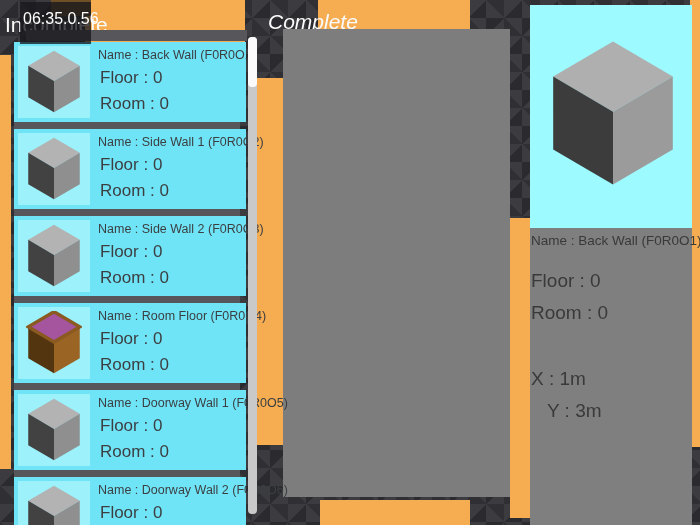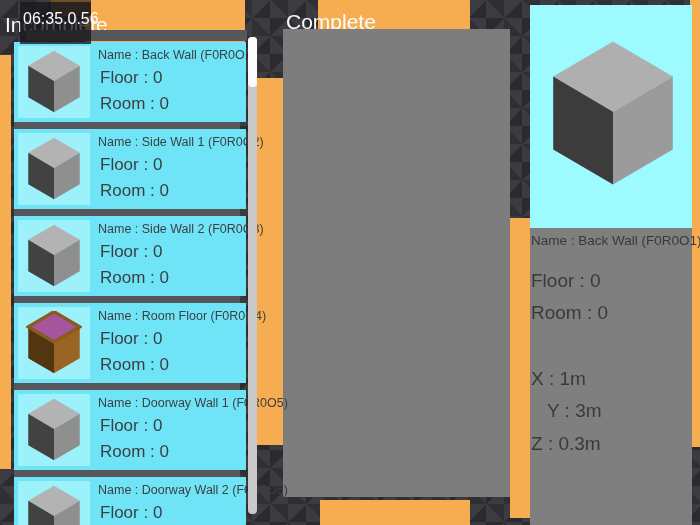--- a/index.html
+++ b/index.html
@@ -67,21 +67,21 @@
 
   <div class="orange" style="left:85px;top:0;width:160px;height:76px;"></div>
   <div class="orange" style="left:318px;top:0;width:152px;height:76px;"></div>
   <div class="orange" style="left:0;top:55px;width:11px;height:414px;"></div>
   <div class="orange" style="left:257px;top:78px;width:26px;height:367px;"></div>
   <div class="orange" style="left:510px;top:218px;width:20px;height:300px;"></div>
   <div class="orange" style="left:690px;top:0;width:10px;height:447px;"></div>
   <div class="orange" style="left:57px;top:513px;width:150px;height:12px;"></div>
   <div class="orange" style="left:320px;top:500px;width:150px;height:25px;"></div>
 
-  <div class="panel-title" style="left:286px;top:10px;">Complete</div>
+  <div class="panel-title" style="left:268px;top:10px;font-style:italic;">Complete</div>
   <div class="mid-panel"></div>
 
   <div class="panel-title" style="left:5px;top:13px;">Incomplete</div>
 
   <div class="sep" style="left:26px;top:30px;width:221px;height:11px;"></div>
 
   <div class="list-item" style="top:42px;">
     <div class="icon-box">
       <svg class="cube-gray" width="56" height="63" viewBox="0 0 100 112">
         <polygon class="f-top" points="50,1 96,28 50,55 4,28"></polygon>
@@ -178,15 +178,14 @@
       <polygon class="f-top" points="50,1 96,28 50,55 4,28"></polygon>
       <polygon class="f-left" points="4,28 50,55 50,111 4,84"></polygon>
       <polygon class="f-right" points="96,28 50,55 50,111 96,84"></polygon>
     </svg>
   </div>
   <div class="detail-name">Name : Back Wall (F0R0O1)</div>
   <div class="detail-line" style="top:270px;">Floor : 0</div>
   <div class="detail-line" style="top:302px;">Room : 0</div>
   <div class="detail-line" style="top:368px;">X : 1m</div>
   <div class="detail-line" style="top:400px;margin-left:16px;">Y : 3m</div>
-  <div class="detail-line" style="top:433px;">Z : 0.3m</div>
 
 </div>
 
 </body></html>

